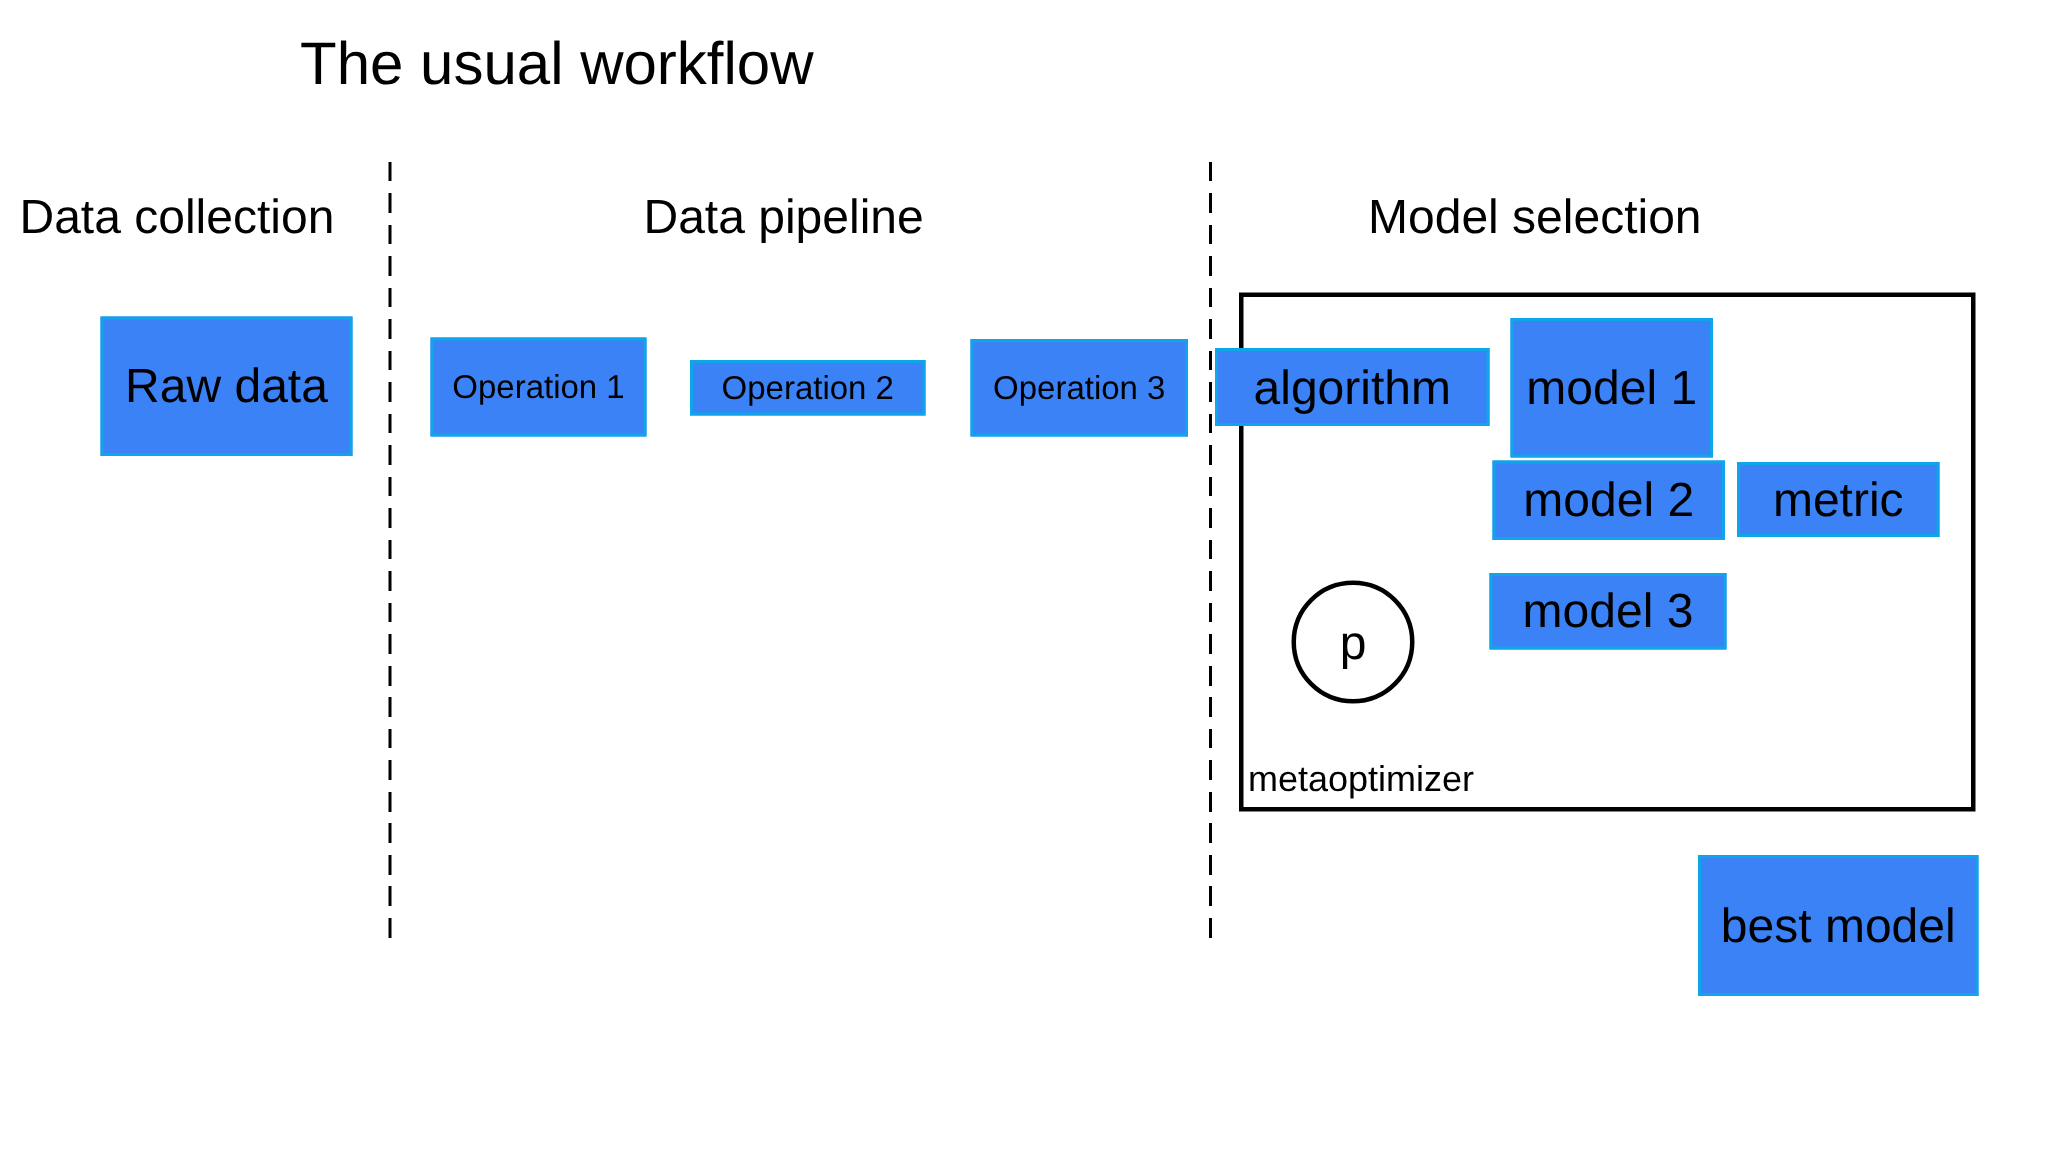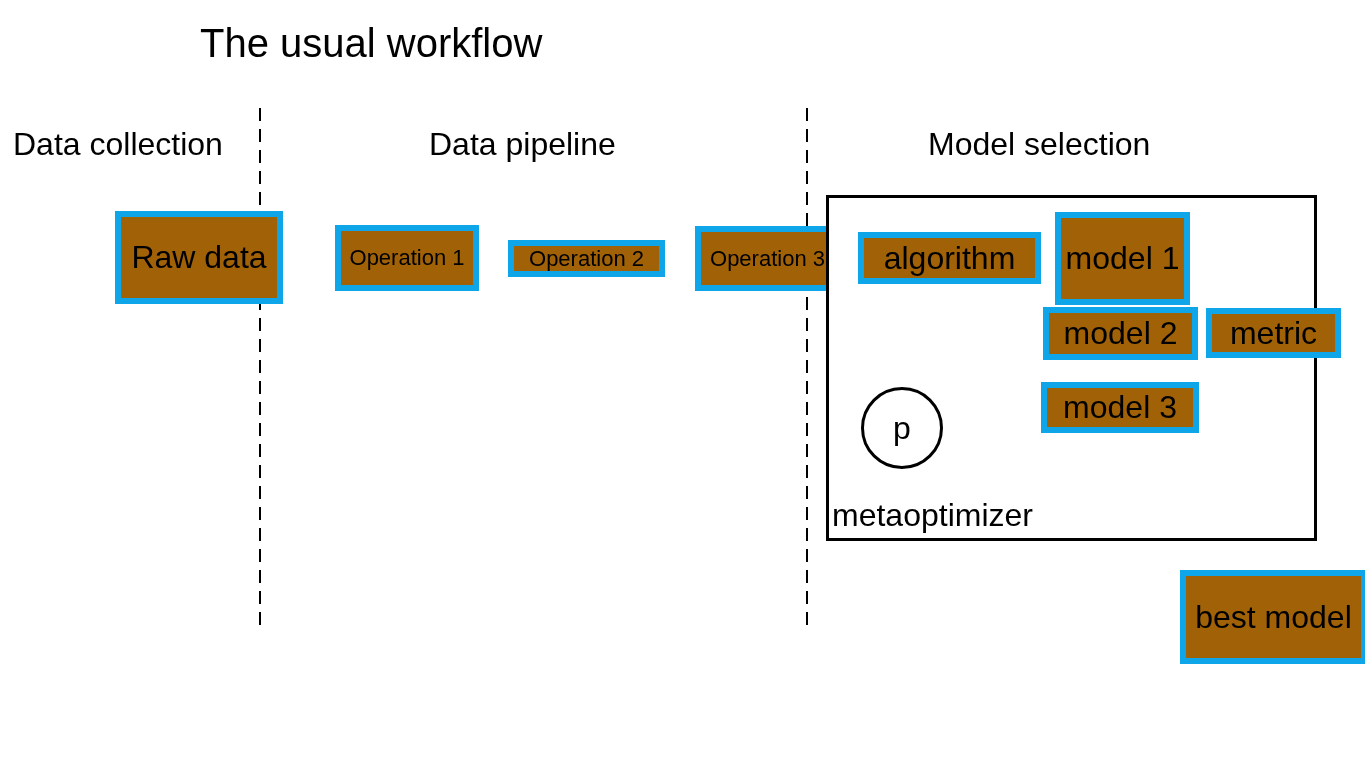--- a/index.html
+++ b/index.html
@@ -36,41 +36,40 @@
     position: absolute;
     top: 108px;
     width: 2px;
     height: 522px;
     background: repeating-linear-gradient(
       to bottom, #000 0px, #000 13px, transparent 13px, transparent 21px);
   }
   .box {
     position: absolute;
     box-sizing: border-box;
-    border: 6px solid #0ea5e9;
-    background: #a16207;
+    border: 2px solid #0ea5e9;
+    background: #3b82f6;
     display: flex;
     align-items: center;
     justify-content: center;
     font-size: 32px;
     white-space: nowrap;
-    margin-left: 48px;
   }
   .op-box { font-size: 22px; }
   .container-box {
     position: absolute;
     box-sizing: border-box;
     border: 3px solid #000000;
     background: #ffffff;
   }
   .container-label {
     position: absolute;
     left: 3px;
     bottom: 4px;
-    font-size: 32px;
+    font-size: 24px;
     white-space: nowrap;
   }
   .circle {
     position: absolute;
     box-sizing: border-box;
     border: 3px solid #000000;
     border-radius: 50%;
     background: #ffffff;
     display: flex;
     align-items: center;
@@ -81,21 +80,21 @@
 </style>
 </head>
 <body>
 
 <div id="canvas">
 
   <div class="title">The usual workflow</div>
 
   <div class="col-header" style="left:13px;">Data collection</div>
   <div class="col-header" style="left:429px;text-align:right;">Data pipeline</div>
-  <div class="col-header" style="left:912px;margin-left:16px;">Model selection</div>
+  <div class="col-header" style="left:912px;">Model selection</div>
 
   <div class="divider" style="left:259px;"></div>
   <div class="divider" style="left:806px;"></div>
 
   <div class="box" style="left:67px; top:211px; width:168px; height:93px;">
     <span>Raw data</span>
   </div>
 
   <div class="box op-box" style="left:287px; top:225px; width:144px; height:66px;">
     <span>Operation 1</span>

